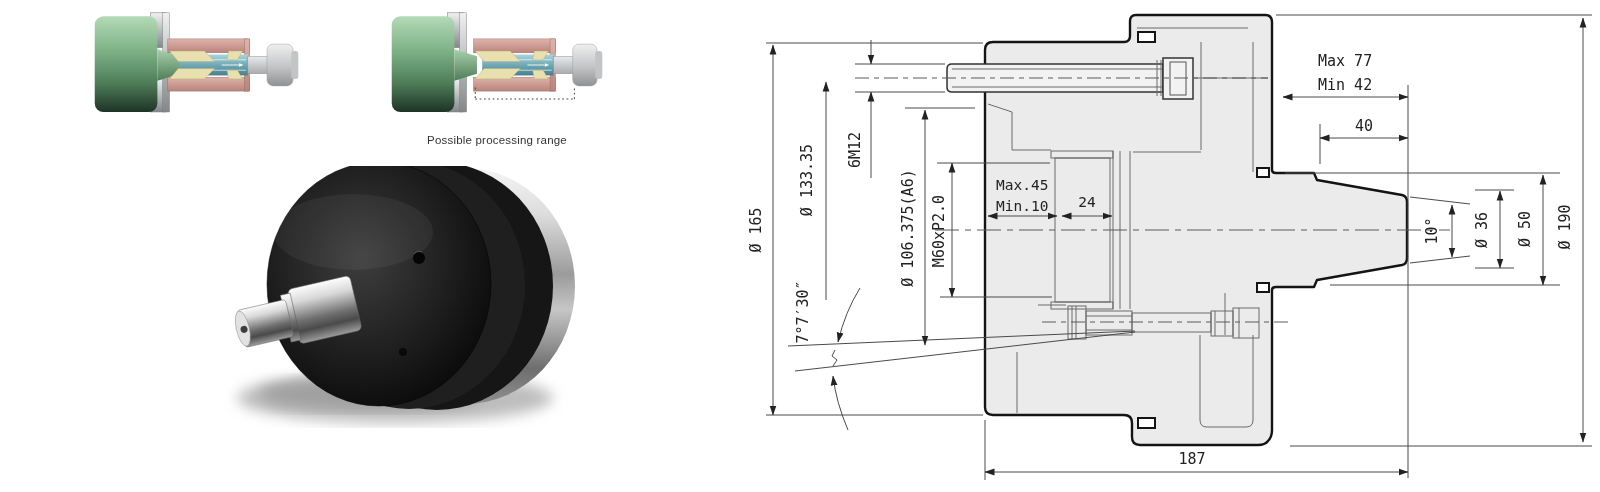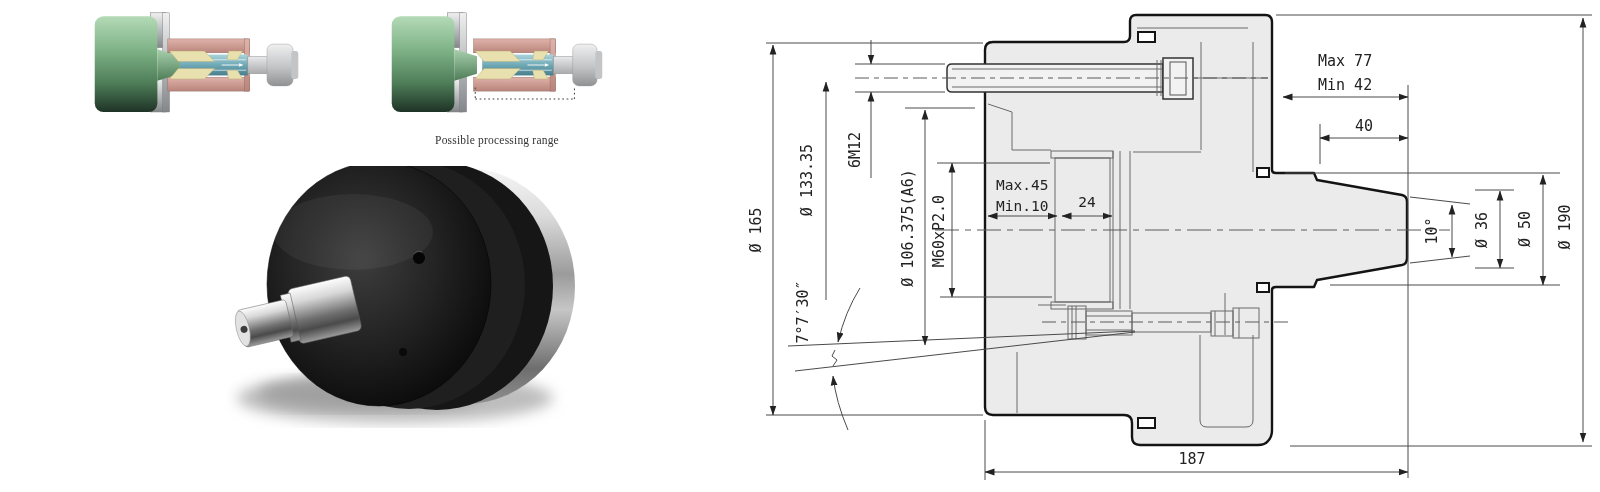--- a/index.html
+++ b/index.html
@@ -1,20 +1,20 @@
 <!DOCTYPE html>
 <html><head>
 <meta charset="utf-8">
 <style>
   html,body{margin:0;padding:0;background:#ffffff;}
   #canvas{position:relative;width:1600px;height:492px;background:#ffffff;overflow:hidden;
           font-family:"DejaVu Sans","Liberation Sans",sans-serif;}
   .abs{position:absolute;}
   .caption{font-size:11.5px;color:#333;text-align:center;letter-spacing:.2px;
-           font-family:Liberation Serif, serif;}
+           font-family:Liberation Sans, sans-serif;}
   svg text.dim{font-family:"DejaVu Sans Mono","Liberation Mono",monospace;
                font-size:15px;fill:#222;}
   svg text.dim.sm{font-size:14.5px;}
   .thin{stroke:#4a4a4a;stroke-width:1;fill:none;}
   .inner{stroke:#6a6a6a;stroke-width:1;fill:none;}
   .cl{stroke:#5a5a5a;stroke-width:1;fill:none;}
 </style>
 </head>
 <body>
 

